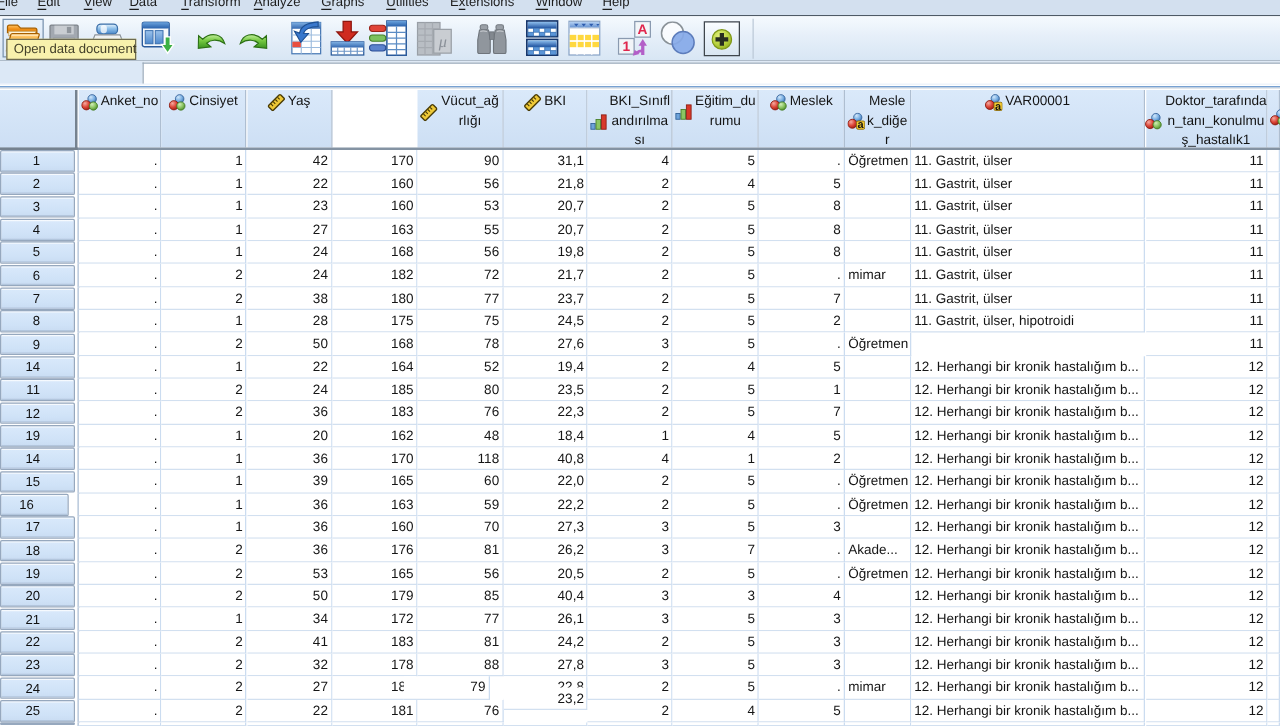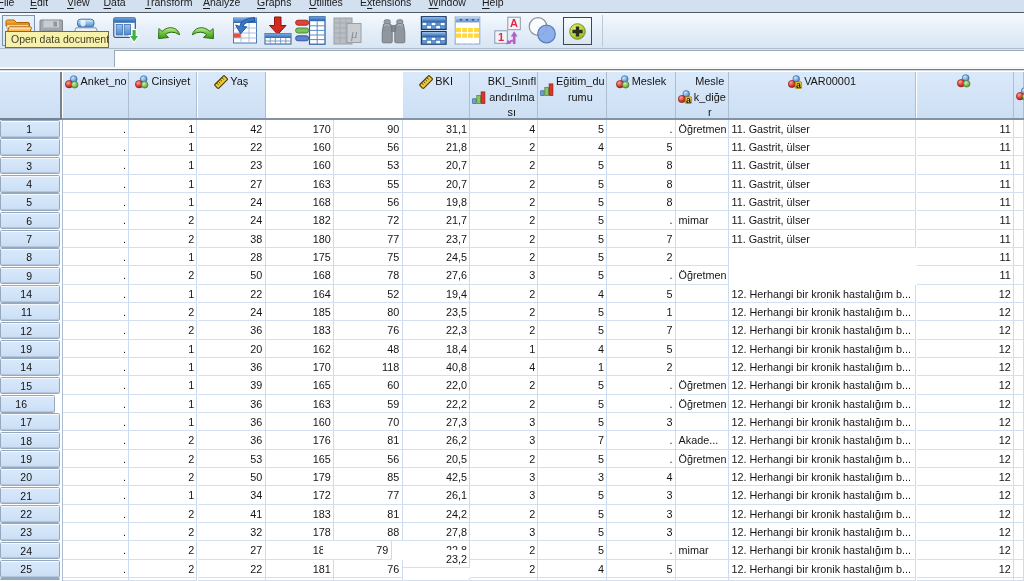--- a/index.html
+++ b/index.html
@@ -303,28 +303,39 @@
       <span class="hin">
         <svg style="margin-right:2.5px" width="14" height="14" viewBox="0 0 14 14">
 <g transform="rotate(-45 7 7)">
             <rect x="0.2" y="4.4" width="13.6" height="5.4" rx="1" fill="#eec937" stroke="#4a3c06" stroke-width="1.1"></rect>
 <path d="M3.2 4.8 v2.4 M5.7 4.8 v2.4 M8.2 4.8 v2.4 M10.7 4.8 v2.4" stroke="#4a3c06" stroke-width="0.9"></path>
           </g>
 </svg>
         <span class="htext">Yaş</span>
       </span>
     </div>
-<div class="abs hcell" style="left:402.5px;width:67.80000000000001px">
+<div class="abs hcell" style="left:334.0px;width:68.5px">
       <span class="hin">
         <svg style="margin-right:2.5px" width="14" height="14" viewBox="0 0 14 14">
 <g transform="rotate(-45 7 7)">
             <rect x="0.2" y="4.4" width="13.6" height="5.4" rx="1" fill="#eec937" stroke="#4a3c06" stroke-width="1.1"></rect>
 <path d="M3.2 4.8 v2.4 M5.7 4.8 v2.4 M8.2 4.8 v2.4 M10.7 4.8 v2.4" stroke="#4a3c06" stroke-width="0.9"></path>
           </g>
 </svg>
+        <span class="htext">Vücut_ağ<br>rlığı</span>
+      </span>
+    </div>
+<div class="abs hcell" style="left:402.5px;width:67.80000000000001px">
+      <span class="hin">
+        <svg style="margin-right:2.5px" width="14" height="14" viewBox="0 0 14 14">
+<g transform="rotate(-45 7 7)">
+            <rect x="0.2" y="4.4" width="13.6" height="5.4" rx="1" fill="#eec937" stroke="#4a3c06" stroke-width="1.1"></rect>
+<path d="M3.2 4.8 v2.4 M5.7 4.8 v2.4 M8.2 4.8 v2.4 M10.7 4.8 v2.4" stroke="#4a3c06" stroke-width="0.9"></path>
+          </g>
+</svg>
         <span class="htext">BKI</span>
       </span>
     </div>
 <div class="abs hcell" style="left:538.4px;width:68.80000000000007px">
       <span class="hin">
         <svg style="margin-right:2px" width="14" height="13" viewBox="0 0 14 13">
 <rect x="0.7" y="7.8" width="3.4" height="4.6" fill="#6ea3da" stroke="#2f5f96" stroke-width="0.7"></rect>
 <rect x="4.8" y="4.6" width="3.6" height="7.8" fill="#8bc563" stroke="#477f27" stroke-width="0.7"></rect>
 <rect x="9.1" y="0.9" width="3.8" height="11.5" fill="#d8382a" stroke="#8c1d12" stroke-width="0.7"></rect>
 </svg>
@@ -407,20 +418,21 @@
 <radialGradient id="gg" cx="35%" cy="30%" r="75%">
               <stop offset="0%" stop-color="#d2edb8"></stop>
               <stop offset="55%" stop-color="#8bc563"></stop>
               <stop offset="100%" stop-color="#4e8c2c"></stop>
             </radialGradient>
           </defs>
 <circle cx="8.7" cy="4.1" r="3.4" fill="url(#gb)" stroke="#38649b" stroke-width="0.7"></circle>
 <circle cx="4.1" cy="9.2" r="3.7" fill="url(#gr)" stroke="#8c1d12" stroke-width="0.7"></circle>
 <circle cx="9.7" cy="9.8" r="3.3" fill="url(#gg)" stroke="#477f27" stroke-width="0.7"></circle>
 </svg>
+        <span class="htext">Doktor_tarafında<br>n_tanı_konulmu<br>ş_hastalık1</span>
       </span>
     </div>
 <div class="abs hcell" style="left:1014.0px;width:10.0px;justify-content:flex-start;padding-top:15px">
       <span class="hin" style="margin-left:2px">
         <svg style="" width="14" height="14" viewBox="0 0 14 14">
 <defs>
             <radialGradient id="gb" cx="35%" cy="30%" r="75%">
               <stop offset="0%" stop-color="#cfe6fa"></stop>
               <stop offset="55%" stop-color="#7fb2e4"></stop>
               <stop offset="100%" stop-color="#3d77b4"></stop>
@@ -562,20 +574,21 @@
 <div class="abs cell num" style="left:63.0px;top:247.98px;width:66.19999999999999px;height:18.34px;line-height:18.34px">.</div>
 <div class="abs cell num" style="left:129.2px;top:247.98px;width:68.30000000000001px;height:18.34px;line-height:18.34px">1</div>
 <div class="abs cell num" style="left:197.5px;top:247.98px;width:68.0px;height:18.34px;line-height:18.34px">28</div>
 <div class="abs cell num" style="left:265.5px;top:247.98px;width:68.5px;height:18.34px;line-height:18.34px">175</div>
 <div class="abs cell num" style="left:334.0px;top:247.98px;width:68.5px;height:18.34px;line-height:18.34px">75</div>
 <div class="abs cell num" style="left:402.5px;top:247.98px;width:67.80000000000001px;height:18.34px;line-height:18.34px">24,5</div>
 <div class="abs cell num" style="left:470.3px;top:247.98px;width:68.09999999999997px;height:18.34px;line-height:18.34px">2</div>
 <div class="abs cell num" style="left:538.4px;top:247.98px;width:68.80000000000007px;height:18.34px;line-height:18.34px">5</div>
 <div class="abs cell num" style="left:607.2px;top:247.98px;width:68.59999999999991px;height:18.34px;line-height:18.34px">2</div>
 <div class="abs cell str" style="left:675.8px;top:247.98px;width:52.90000000000009px;height:18.34px;line-height:18.34px"></div>
+<div class="abs cell str" style="left:728.7px;top:247.98px;width:187.79999999999995px;height:18.34px;line-height:18.34px">11. Gastrit, ülser, hipotroidi</div>
 <div class="abs cell num" style="left:916.5px;top:247.98px;width:97.5px;height:18.34px;line-height:18.34px">11</div>
 <div class="abs cell num" style="left:1014.0px;top:247.98px;width:10.0px;height:18.34px;line-height:18.34px"></div>
 <div class="abs rbtn" style="left:-0.5px;top:266.67px;width:60px;height:17.59px;line-height:17.59px">9</div>
 <div class="abs" style="left:59.5px;top:266.32px;width:2.5px;height:18.34px;background:#fff"></div>
 <div class="abs" style="left:62px;top:266.32px;width:1.5px;height:18.34px;background:#aabdd4"></div>
 <div class="abs cell num" style="left:63.0px;top:266.32px;width:66.19999999999999px;height:18.34px;line-height:18.34px">.</div>
 <div class="abs cell num" style="left:129.2px;top:266.32px;width:68.30000000000001px;height:18.34px;line-height:18.34px">2</div>
 <div class="abs cell num" style="left:197.5px;top:266.32px;width:68.0px;height:18.34px;line-height:18.34px">50</div>
 <div class="abs cell num" style="left:265.5px;top:266.32px;width:68.5px;height:18.34px;line-height:18.34px">168</div>
 <div class="abs cell num" style="left:334.0px;top:266.32px;width:68.5px;height:18.34px;line-height:18.34px">78</div>
@@ -747,21 +760,21 @@
 <div class="abs cell num" style="left:916.5px;top:449.72px;width:97.5px;height:18.34px;line-height:18.34px">12</div>
 <div class="abs cell num" style="left:1014.0px;top:449.72px;width:10.0px;height:18.34px;line-height:18.34px"></div>
 <div class="abs rbtn" style="left:-0.5px;top:468.40999999999997px;width:60px;height:17.59px;line-height:17.59px">20</div>
 <div class="abs" style="left:59.5px;top:468.05999999999995px;width:2.5px;height:18.34px;background:#fff"></div>
 <div class="abs" style="left:62px;top:468.05999999999995px;width:1.5px;height:18.34px;background:#aabdd4"></div>
 <div class="abs cell num" style="left:63.0px;top:468.05999999999995px;width:66.19999999999999px;height:18.34px;line-height:18.34px">.</div>
 <div class="abs cell num" style="left:129.2px;top:468.05999999999995px;width:68.30000000000001px;height:18.34px;line-height:18.34px">2</div>
 <div class="abs cell num" style="left:197.5px;top:468.05999999999995px;width:68.0px;height:18.34px;line-height:18.34px">50</div>
 <div class="abs cell num" style="left:265.5px;top:468.05999999999995px;width:68.5px;height:18.34px;line-height:18.34px">179</div>
 <div class="abs cell num" style="left:334.0px;top:468.05999999999995px;width:68.5px;height:18.34px;line-height:18.34px">85</div>
-<div class="abs cell num" style="left:402.5px;top:468.05999999999995px;width:67.80000000000001px;height:18.34px;line-height:18.34px">42,5</div>
+<div class="abs cell num" style="left:402.5px;top:468.05999999999995px;width:67.80000000000001px;height:18.34px;line-height:18.34px">40,4</div>
 <div class="abs cell num" style="left:470.3px;top:468.05999999999995px;width:68.09999999999997px;height:18.34px;line-height:18.34px">3</div>
 <div class="abs cell num" style="left:538.4px;top:468.05999999999995px;width:68.80000000000007px;height:18.34px;line-height:18.34px">3</div>
 <div class="abs cell num" style="left:607.2px;top:468.05999999999995px;width:68.59999999999991px;height:18.34px;line-height:18.34px">4</div>
 <div class="abs cell str" style="left:675.8px;top:468.05999999999995px;width:52.90000000000009px;height:18.34px;line-height:18.34px"></div>
 <div class="abs cell str" style="left:728.7px;top:468.05999999999995px;width:187.79999999999995px;height:18.34px;line-height:18.34px">12. Herhangi bir kronik hastalığım b...</div>
 <div class="abs cell num" style="left:916.5px;top:468.05999999999995px;width:97.5px;height:18.34px;line-height:18.34px">12</div>
 <div class="abs cell num" style="left:1014.0px;top:468.05999999999995px;width:10.0px;height:18.34px;line-height:18.34px"></div>
 <div class="abs rbtn" style="left:-0.5px;top:486.75px;width:60px;height:17.59px;line-height:17.59px">21</div>
 <div class="abs" style="left:59.5px;top:486.4px;width:2.5px;height:18.34px;background:#fff"></div>
 <div class="abs" style="left:62px;top:486.4px;width:1.5px;height:18.34px;background:#aabdd4"></div>

